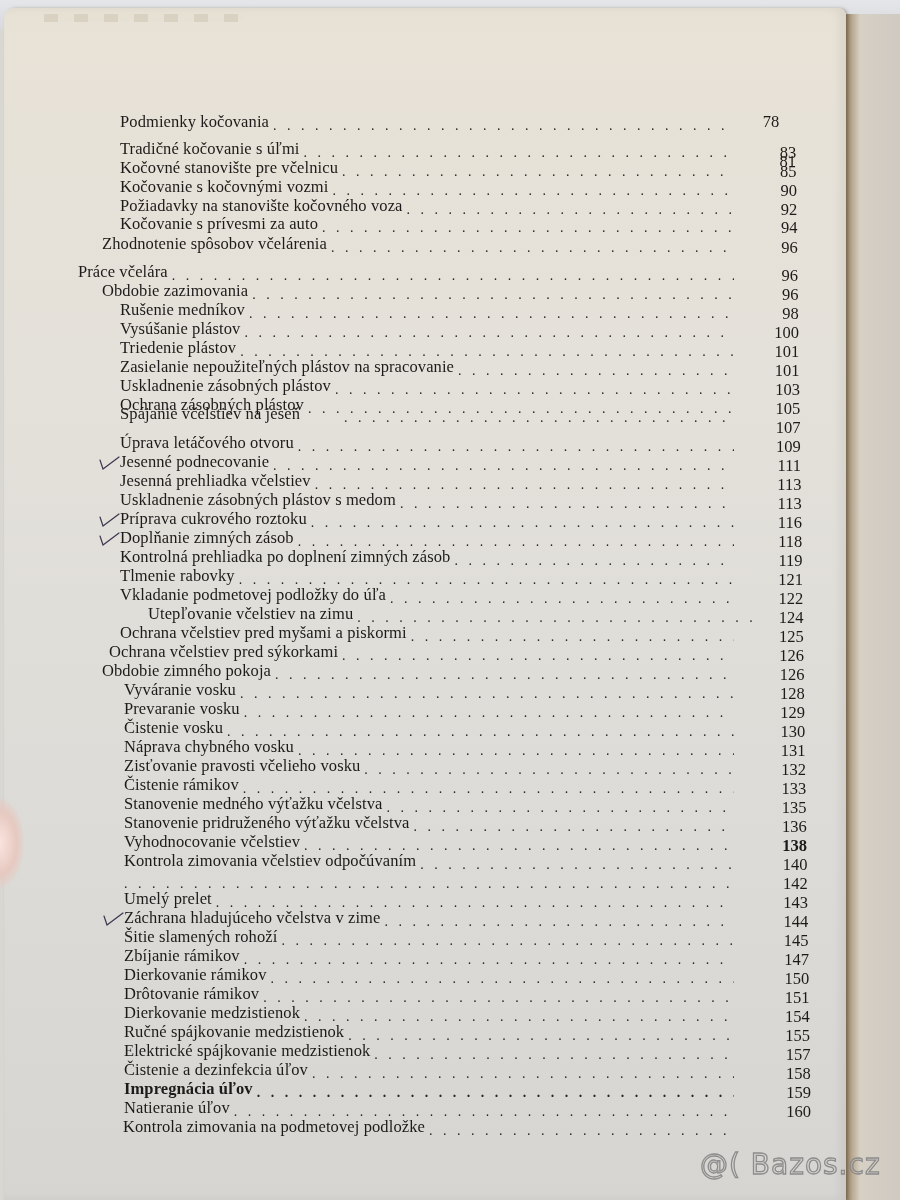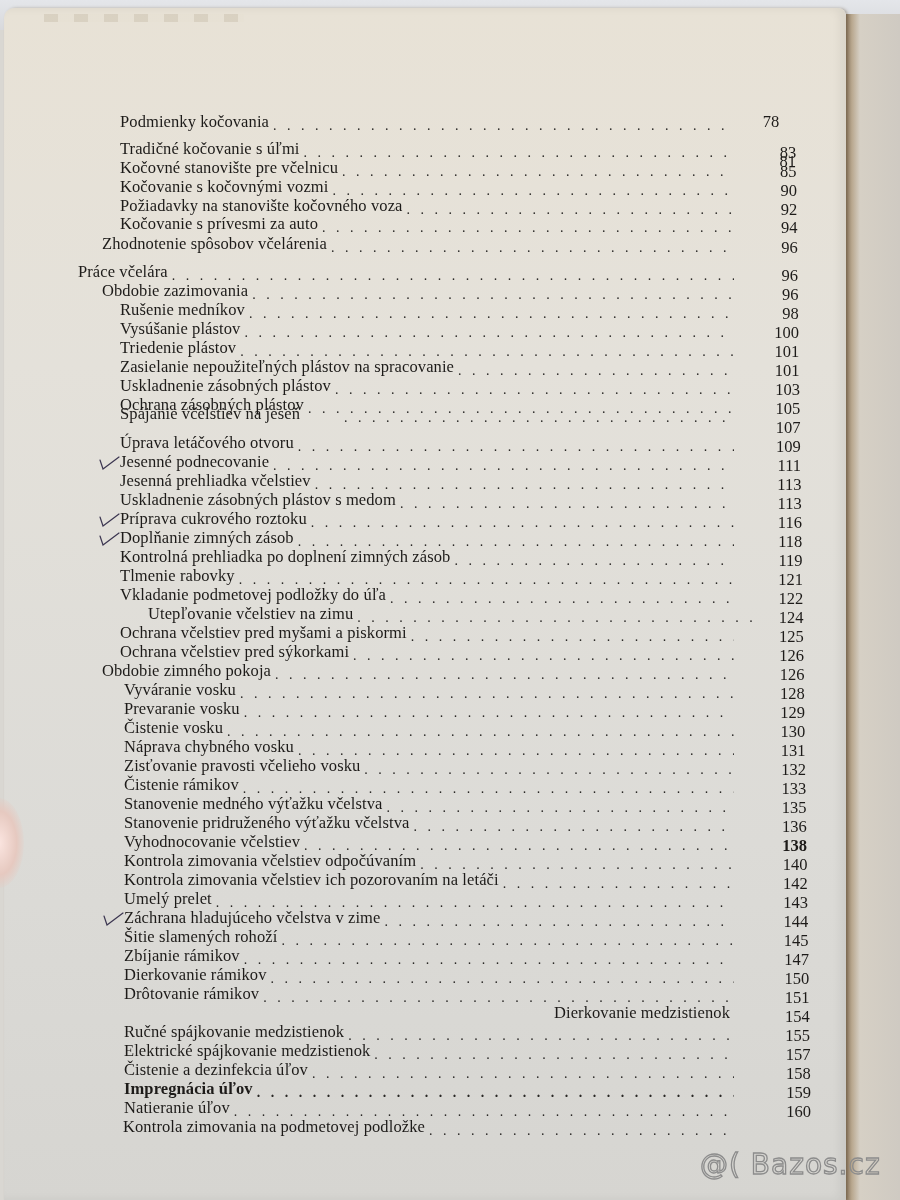--- a/index.html
+++ b/index.html
@@ -176,21 +176,21 @@
       <div class="row" style="left: 116px; top: 596px; width: 614px; margin-left: 28px;">
         <span class="label">Utepľovanie včelstiev na zimu</span>
         <span class="leader">............................................................</span>
       </div>
       <div class="num" style="left: 749.5px; top: 600px;">124</div>
       <div class="row" style="left: 116px; top: 615px; width: 614px;">
         <span class="label">Ochrana včelstiev pred myšami a piskormi</span>
         <span class="leader">............................................................</span>
       </div>
       <div class="num" style="left: 749.8px; top: 619px;">125</div>
-      <div class="row" style="left: 116px; top: 634px; width: 614px; text-align: center;">
+      <div class="row" style="left: 105px; top: 634px; width: 614px; text-align: center;">
         <span class="label">Ochrana včelstiev pred sýkorkami</span>
         <span class="leader">............................................................</span>
       </div>
       <div class="num" style="left: 750.1px; top: 638px;">126</div>
       <div class="row" style="left: 98px; top: 653px; width: 632px;">
         <span class="label">Obdobie zimného pokoja</span>
         <span class="leader">............................................................</span>
       </div>
       <div class="num" style="left: 750.4px; top: 657px;">126</div>
       <div class="row" style="left: 120px; top: 672px; width: 610px;">
@@ -237,21 +237,20 @@
         <span class="label">Vyhodnocovanie včelstiev</span>
         <span class="leader">............................................................</span>
       </div>
       <div class="num" style="left: 753.1px; top: 828px; font-weight: bold;">138</div>
       <div class="row" style="left: 120px; top: 843px; width: 610px;">
         <span class="label">Kontrola zimovania včelstiev odpočúvaním</span>
         <span class="leader">............................................................</span>
       </div>
       <div class="num" style="left: 753.4px; top: 847px;">140</div>
       <div class="row" style="left: 120px; top: 862px; width: 610px;">
-        <span class="label">Kontrola zimovania včelstiev ich pozorovaním na letáči</span>
         <span class="leader">............................................................</span>
       </div>
       <div class="num" style="left: 753.7px; top: 866px;">142</div>
       <div class="row" style="left: 120px; top: 881px; width: 610px;">
         <span class="label">Umelý prelet</span>
         <span class="leader">............................................................</span>
       </div>
       <div class="num" style="left: 754px; top: 885px;">143</div>
       <div class="row" style="left: 120px; top: 900px; width: 610px;">
         <span class="label">Záchrana hladujúceho včelstva v zime</span>
@@ -274,21 +273,21 @@
       <div class="row" style="left: 120px; top: 957px; width: 610px;">
         <span class="label">Dierkovanie rámikov</span>
         <span class="leader">............................................................</span>
       </div>
       <div class="num" style="left: 755.2px; top: 961px;">150</div>
       <div class="row" style="left: 120px; top: 976px; width: 610px;">
         <span class="label">Drôtovanie rámikov</span>
         <span class="leader">............................................................</span>
       </div>
       <div class="num" style="left: 755.5px; top: 980px;">151</div>
-      <div class="row" style="left: 120px; top: 995px; width: 610px; flex-direction: column;">
+      <div class="row" style="left: 120px; top: 995px; width: 610px;">
         <span class="label">Dierkovanie medzistienok</span>
         <span class="leader">............................................................</span>
       </div>
       <div class="num" style="left: 755.8px; top: 999px;">154</div>
       <div class="row" style="left: 120px; top: 1014px; width: 610px;">
         <span class="label">Ručné spájkovanie medzistienok</span>
         <span class="leader">............................................................</span>
       </div>
       <div class="num" style="left: 756.1px; top: 1018px;">155</div>
       <div class="row" style="left: 120px; top: 1033px; width: 610px;">

